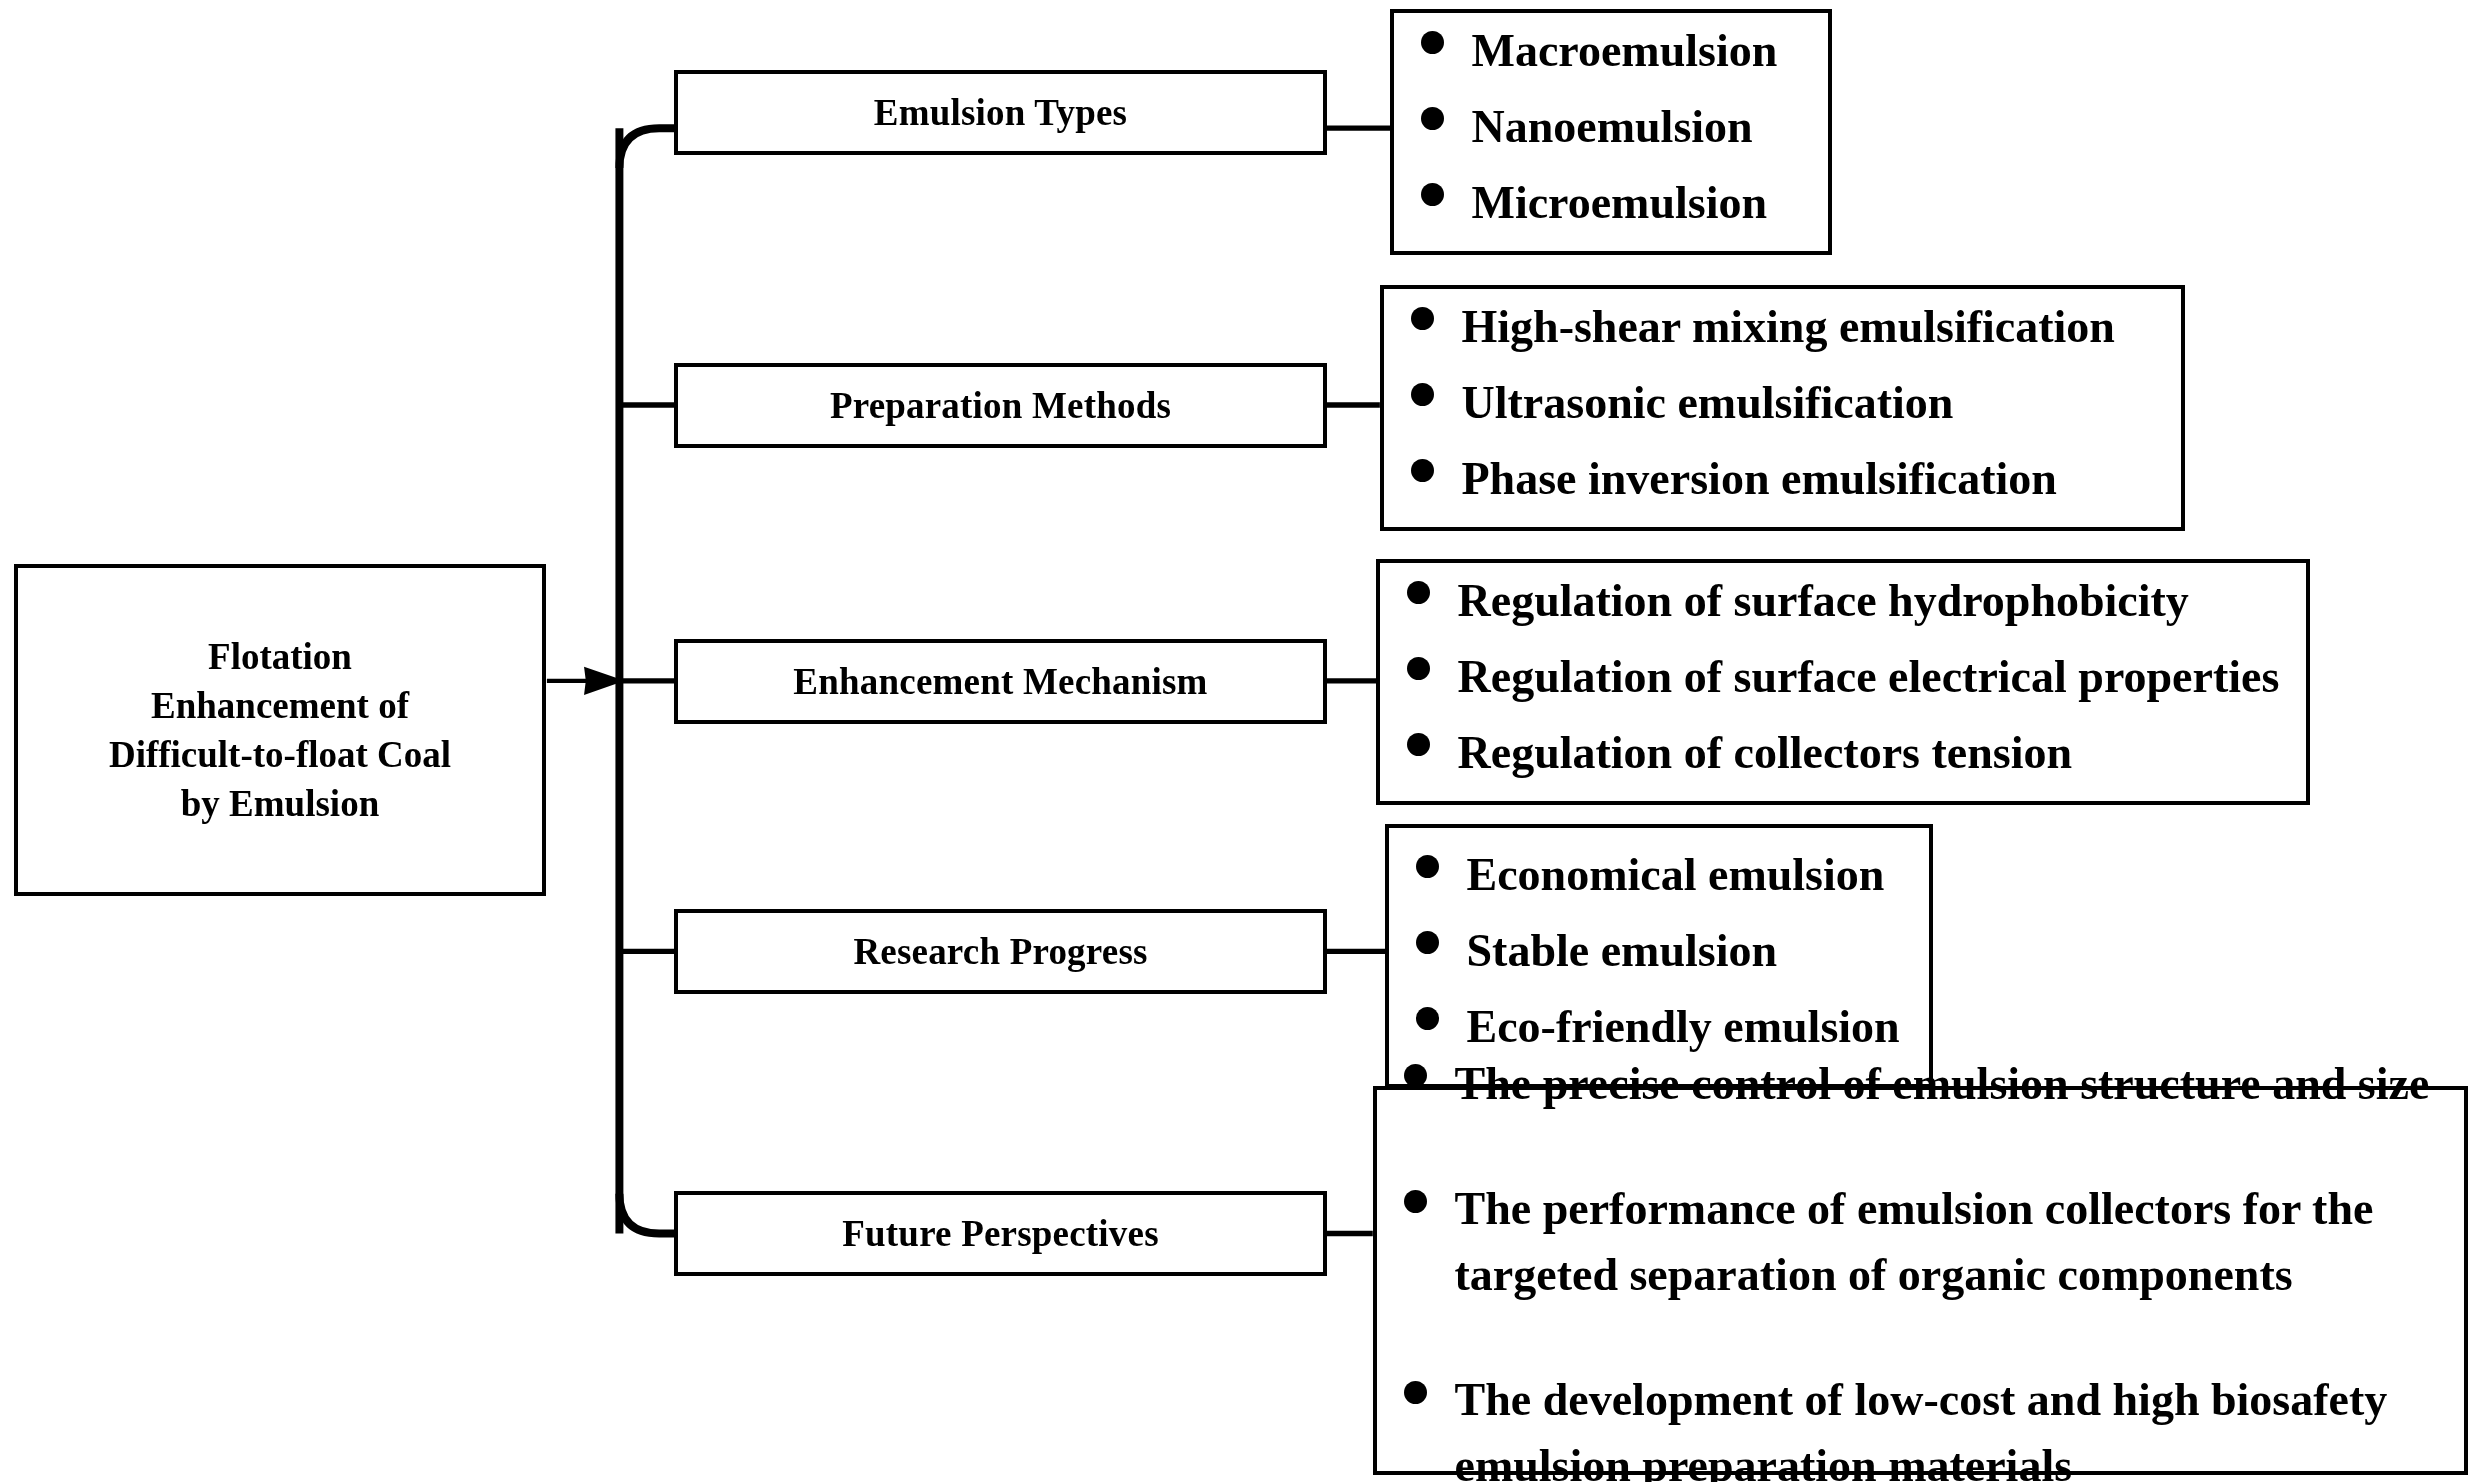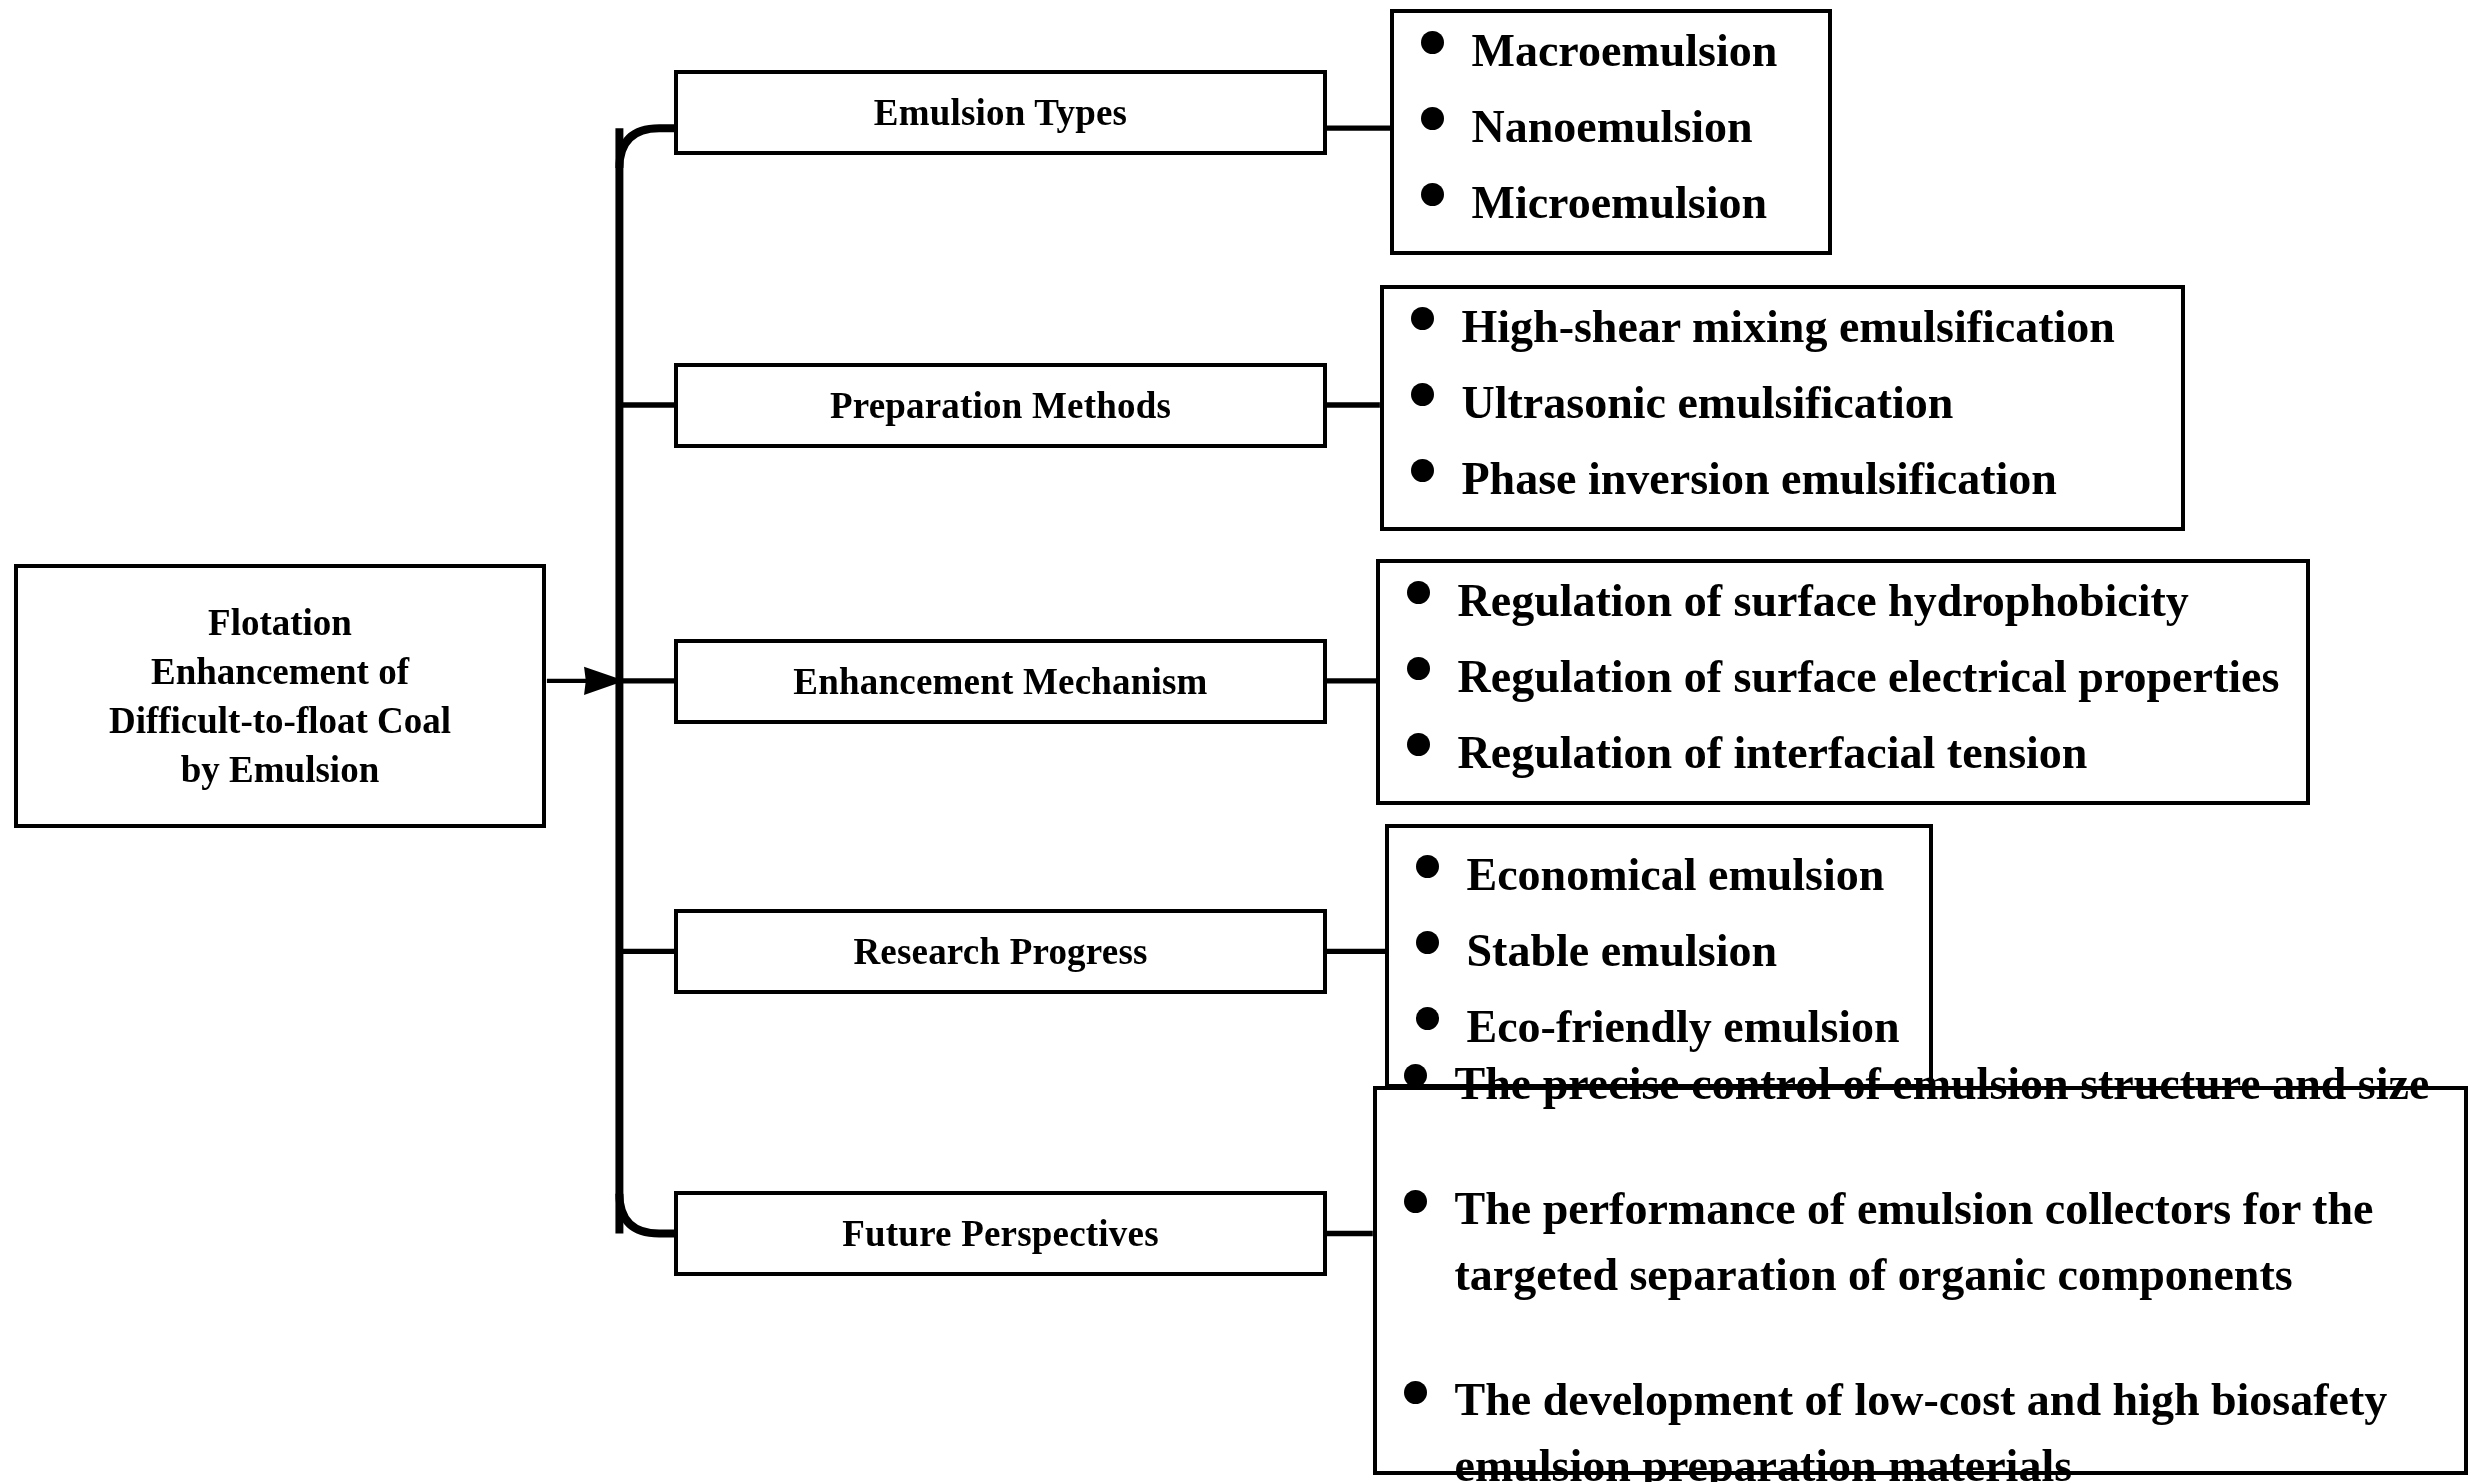--- a/index.html
+++ b/index.html
@@ -32,21 +32,21 @@
     border: 4.4px solid #000000;
     display: flex;
     align-items: center;
     justify-content: center;
     z-index: 3;
   }
   .root-node {
     left: 14px;
     top: 564px;
     width: 532px;
-    height: 264px;
+    height: 332px;
     padding: 5.3px 8.8px;
   }
   .root-title {
     font-weight: bold;
     font-size: 37px;
     line-height: 1.33;
     text-align: center;
     color: #000000;
     white-space: pre-line;
   }
@@ -193,21 +193,21 @@
     <div class="bullet-row">
       <span class="bullet-dot"></span>
       <span class="bullet-text">Regulation of surface hydrophobicity</span>
     </div>
     <div class="bullet-row">
       <span class="bullet-dot"></span>
       <span class="bullet-text">Regulation of surface electrical properties</span>
     </div>
     <div class="bullet-row">
       <span class="bullet-dot"></span>
-      <span class="bullet-text">Regulation of interfacial tension</span>
+      <span class="bullet-text">Regulation of collectors tension</span>
     </div>
   </div>
 
   <div class="detail-node d4">
     <div class="bullet-row">
       <span class="bullet-dot"></span>
       <span class="bullet-text">Economical emulsion</span>
     </div>
     <div class="bullet-row">
       <span class="bullet-dot"></span>

